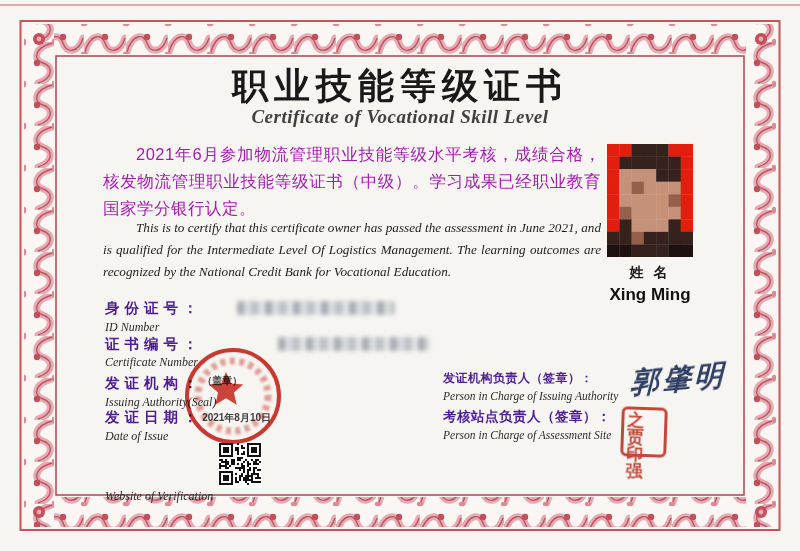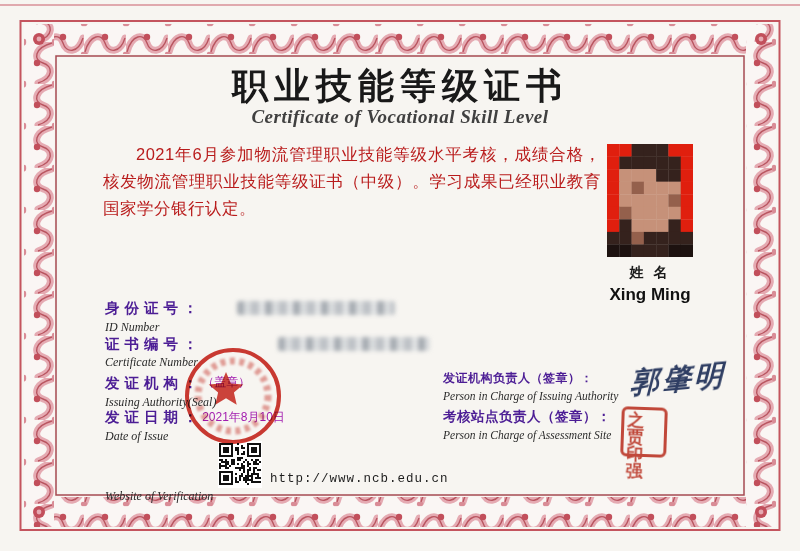--- a/index.html
+++ b/index.html
@@ -4,31 +4,31 @@
 <style>
   html,body{margin:0;padding:0;background:#e9e6e1;}
   #stage{position:relative;width:800px;height:551px;background:#f7f5f1;overflow:hidden;
          font-family:"Liberation Sans",sans-serif;}
   .abs{position:absolute;}
   .top-hairline{left:0;top:4px;width:800px;height:2px;background:#dc9ba2;opacity:.85;}
   .title{left:0;top:62px;width:800px;text-align:center;font-size:36px;font-weight:bold;
          color:#191919;letter-spacing:6px;}
   .subtitle{left:0;top:106px;width:800px;text-align:center;font-family:"Liberation Serif",serif;
             font-style:italic;font-weight:bold;font-size:19px;color:#404040;letter-spacing:.5px;}
-  .body-cn{left:103px;top:141px;width:498px;font-size:16.5px;line-height:27px;color:#b91c1c;
+  .body-cn{left:103px;top:141px;width:498px;font-size:16.5px;line-height:27px;color:#a21caf;
            text-align:justify;text-indent:2em;letter-spacing:.5px;font-weight:500;}
   .body-en{left:103px;top:217px;width:498px;font-family:"Liberation Serif",serif;font-style:italic;
            font-size:13.2px;line-height:22px;color:#222;text-align:justify;text-indent:2.5em;}
   .photo-box{left:607px;top:144px;width:86px;height:113px;}
   .name-label{left:607px;top:264px;width:86px;text-align:center;font-size:14px;font-weight:bold;
               color:#1b1b1b;letter-spacing:3px;}
   .name-value{left:592px;top:285px;width:116px;text-align:center;font-size:17px;font-weight:bold;
               color:#111;}
   .f-cn{font-size:14.5px;font-weight:bold;color:#4c1d95;letter-spacing:.5px;white-space:nowrap;}
-  .f-val{font-size:12px;font-weight:normal;color:#a21caf;margin-left:4px;white-space:nowrap;}
+  .f-val{font-size:10px;font-weight:bold;color:#404040;margin-left:4px;white-space:nowrap;}
   .f-en{font-family:"Liberation Serif",serif;font-style:italic;font-size:12px;color:#2b2b2b;white-space:nowrap;}
   .blur-block{background:repeating-linear-gradient(90deg,#9aa0a8 0 7px,#d4d7da 7px 14px,#b4b9bf 14px 22px,#e0e2e4 22px 28px);
               filter:blur(2.3px);opacity:.85;border-radius:3px;}
   .url-text{font-family:"Liberation Mono",monospace;font-size:12.5px;color:#1d1d1d;letter-spacing:1px;}
   .signature{font-family:"Liberation Serif",serif;font-style:italic;font-weight:bold;font-size:29px;
              color:#2f3e63;transform:rotate(-5deg) skewX(-6deg);filter:blur(.4px);letter-spacing:3px;white-space:nowrap;}
   .sq-seal{left:621px;top:407px;width:46px;height:50px;border:3px solid #c23b2c;border-radius:6px;
            transform:rotate(2deg);display:flex;flex-direction:column;justify-content:space-around;
            padding:2px 3px;box-sizing:border-box;filter:blur(.3px);mix-blend-mode:multiply;opacity:.92;}
   .sq-row{display:flex;justify-content:space-between;font-size:17px;font-weight:bold;color:#c23b2c;
@@ -79,20 +79,21 @@
       </g>
     </g>
   </svg>
 
   <div class="abs top-hairline"></div>
 
   <div class="abs title">职业技能等级证书</div>
   <div class="abs subtitle">Certificate of Vocational Skill Level</div>
 
   <div class="abs body-cn">2021年6月参加物流管理职业技能等级水平考核，成绩合格，核发物流管理职业技能等级证书（中级）。学习成果已经职业教育国家学分银行认定。</div>
+  <div class="abs body-en">This is to certify that this certificate owner has passed the assessment in June 2021, and is qualified for the Intermediate Level Of Logistics Management. The learning outcomes are recognized by the National Credit Bank for Vocational Education.</div>
 
   <svg class="abs photo-box" viewBox="0 0 86 113" id="photo-svg">
       <rect x="0.00" y="0.00" width="12.585714285714287" height="12.855555555555556" fill="#e01f0e"></rect>
       <rect x="12.29" y="0.00" width="12.585714285714287" height="12.855555555555556" fill="#e01f0e"></rect>
       <rect x="24.57" y="0.00" width="12.585714285714287" height="12.855555555555556" fill="#35221d"></rect>
       <rect x="36.86" y="0.00" width="12.585714285714287" height="12.855555555555556" fill="#35221d"></rect>
       <rect x="49.14" y="0.00" width="12.585714285714287" height="12.855555555555556" fill="#35221d"></rect>
       <rect x="61.43" y="0.00" width="12.585714285714287" height="12.855555555555556" fill="#e01f0e"></rect>
       <rect x="73.71" y="0.00" width="12.585714285714287" height="12.855555555555556" fill="#e01f0e"></rect>
       <rect x="0.00" y="12.56" width="12.585714285714287" height="12.855555555555556" fill="#e01f0e"></rect>
@@ -168,21 +169,20 @@
     <span class="f-val">（盖章）</span>
   </div>
   <div class="abs f-en" style="left:105px;top:395px;">Issuing Authority(Seal)</div>
 
   <div class="abs" style="left:105px;top:408px;display:flex;align-items:center;">
     <span class="f-cn">发 证 日 期 ：</span>
     <span class="f-val">2021年8月10日</span>
   </div>
   <div class="abs f-en" style="left:105px;top:429px;">Date of Issue</div>
 
-  <div class="abs url-text" style="left:270px;top:472px;">http://www.ncb.edu.cn</div>
   <div class="abs f-en" style="left:105px;top:489px;">Website of Verification</div>
 
   <svg class="abs qr" viewBox="0 0 44 47" id="qr-svg">
       <rect width="44" height="47" fill="#ffffff"></rect>
       <rect x="19" y="2" width="2" height="2" fill="#111"></rect>
       <rect x="23" y="4" width="2" height="2" fill="#111"></rect>
       <rect x="17" y="6" width="2" height="2" fill="#111"></rect>
       <rect x="19" y="6" width="2" height="2" fill="#111"></rect>
       <rect x="23" y="6" width="2" height="2" fill="#111"></rect>
       <rect x="25" y="6" width="2" height="2" fill="#111"></rect>

